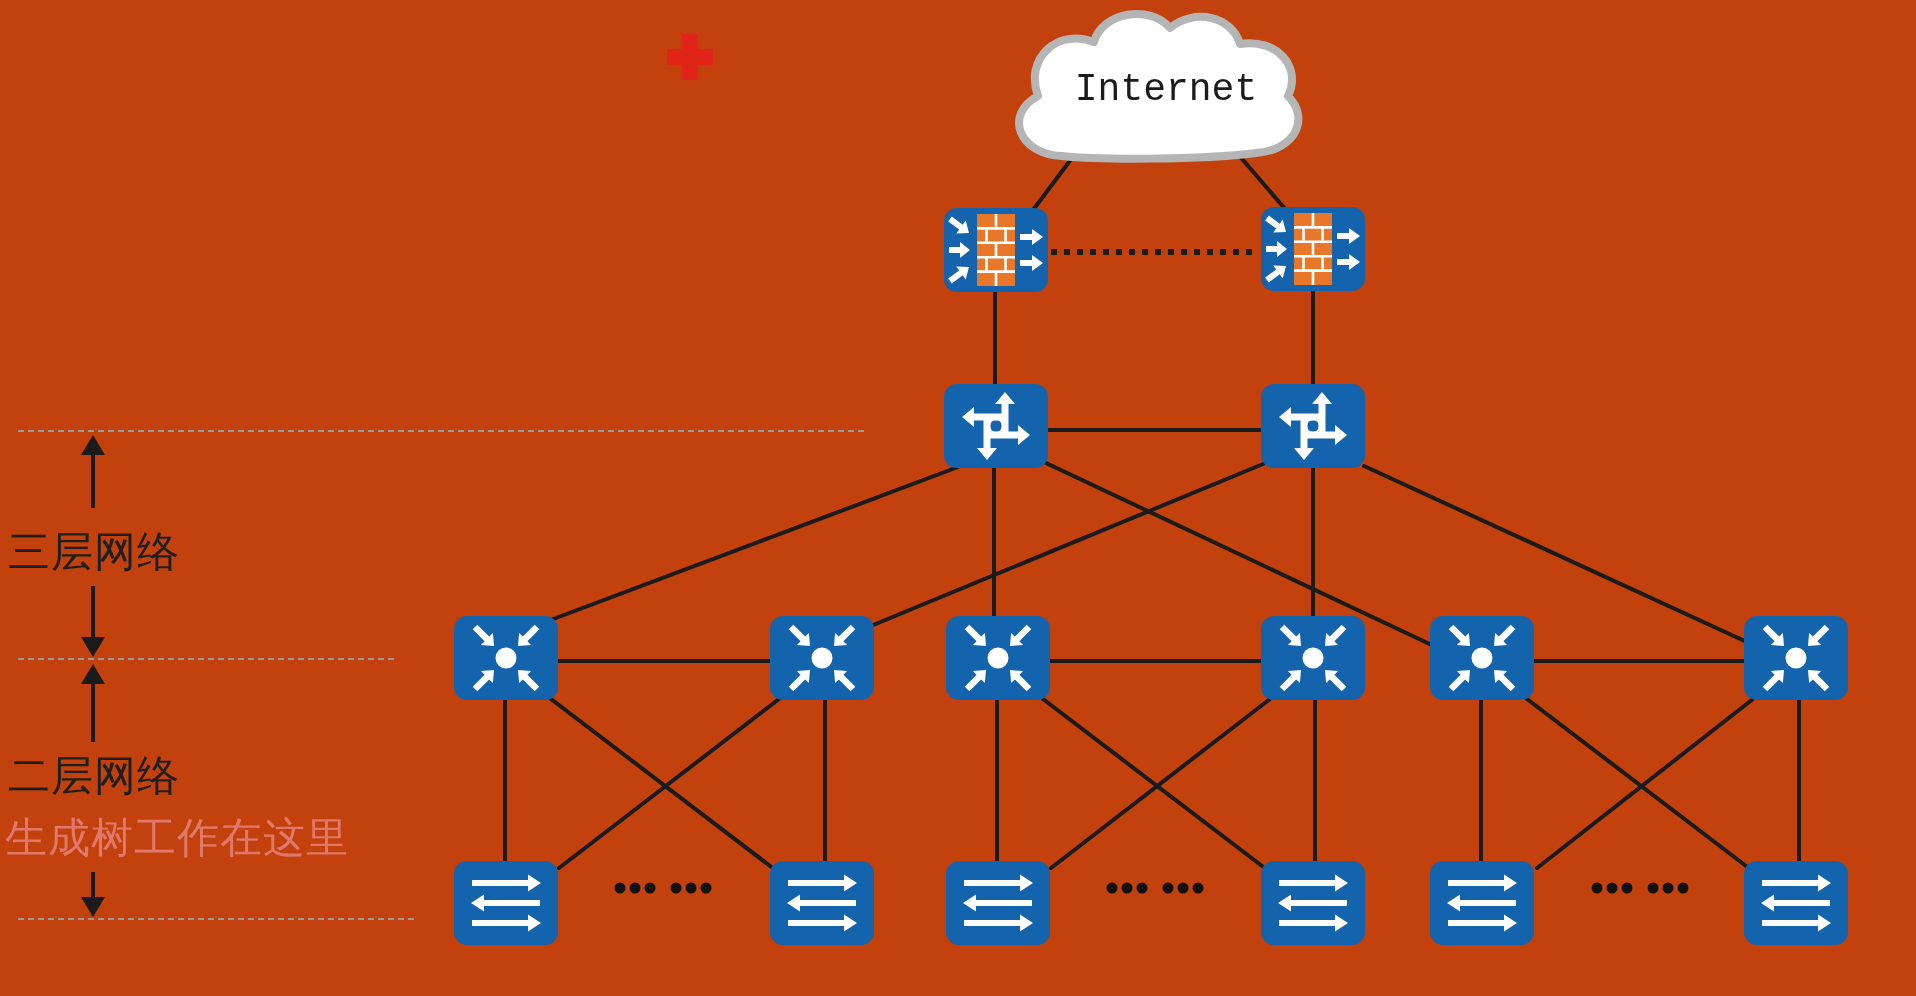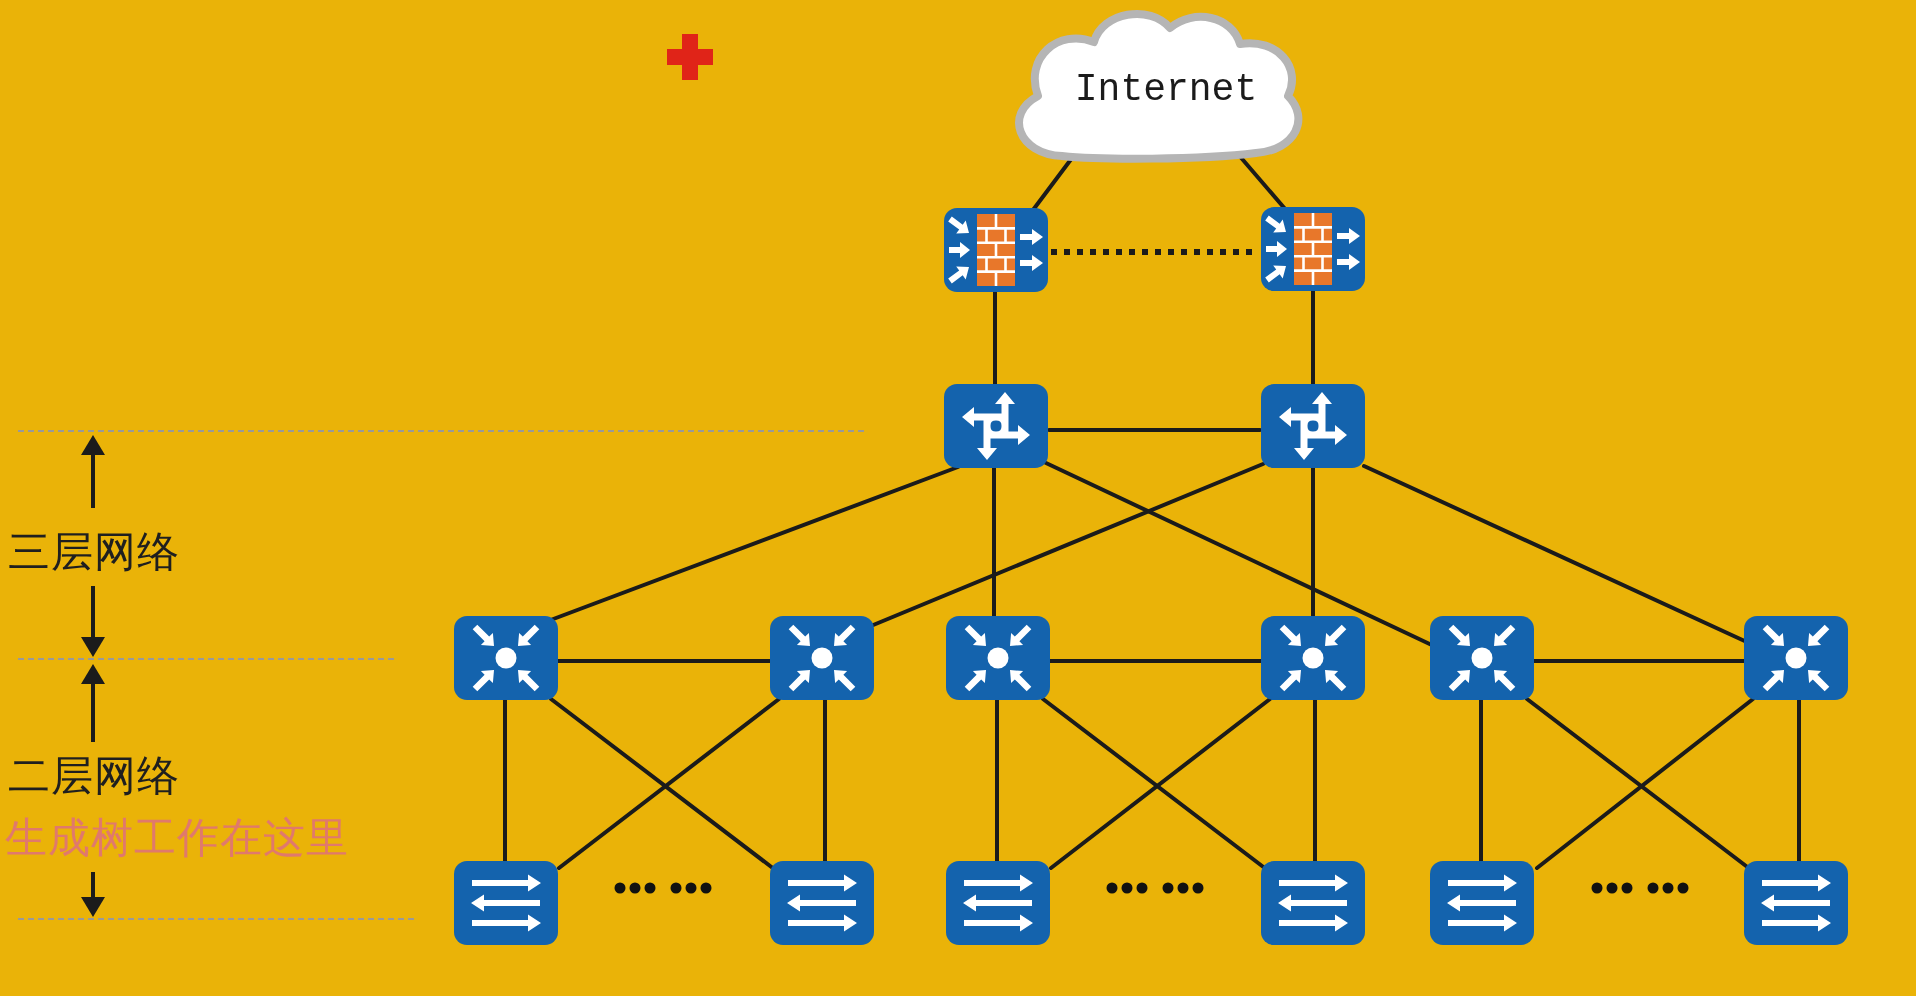--- a/index.html
+++ b/index.html
@@ -1,16 +1,16 @@
 <!DOCTYPE html>
 <html><head>
 <meta charset="utf-8">
 <style>
   html,body{margin:0;padding:0;background:#fff;}
-  .stage{position:relative;width:1916px;height:996px;background:#eab308;overflow:hidden;
+  .stage{position:relative;width:1916px;height:996px;background:#c2410c;overflow:hidden;
          font-family:"Liberation Sans", sans-serif;text-align:center;}
   svg{display:block}
   .cn-label{font-family:"Liberation Sans", sans-serif;font-size:42px;letter-spacing:1px;}
   .cloud-text{font-family:"Liberation Mono", monospace;font-size:38px;}
 </style>
 </head>
 <body>
 
 <div class="stage">
   <svg id="diagram" width="1916" height="996" viewBox="0 0 1916 996">

